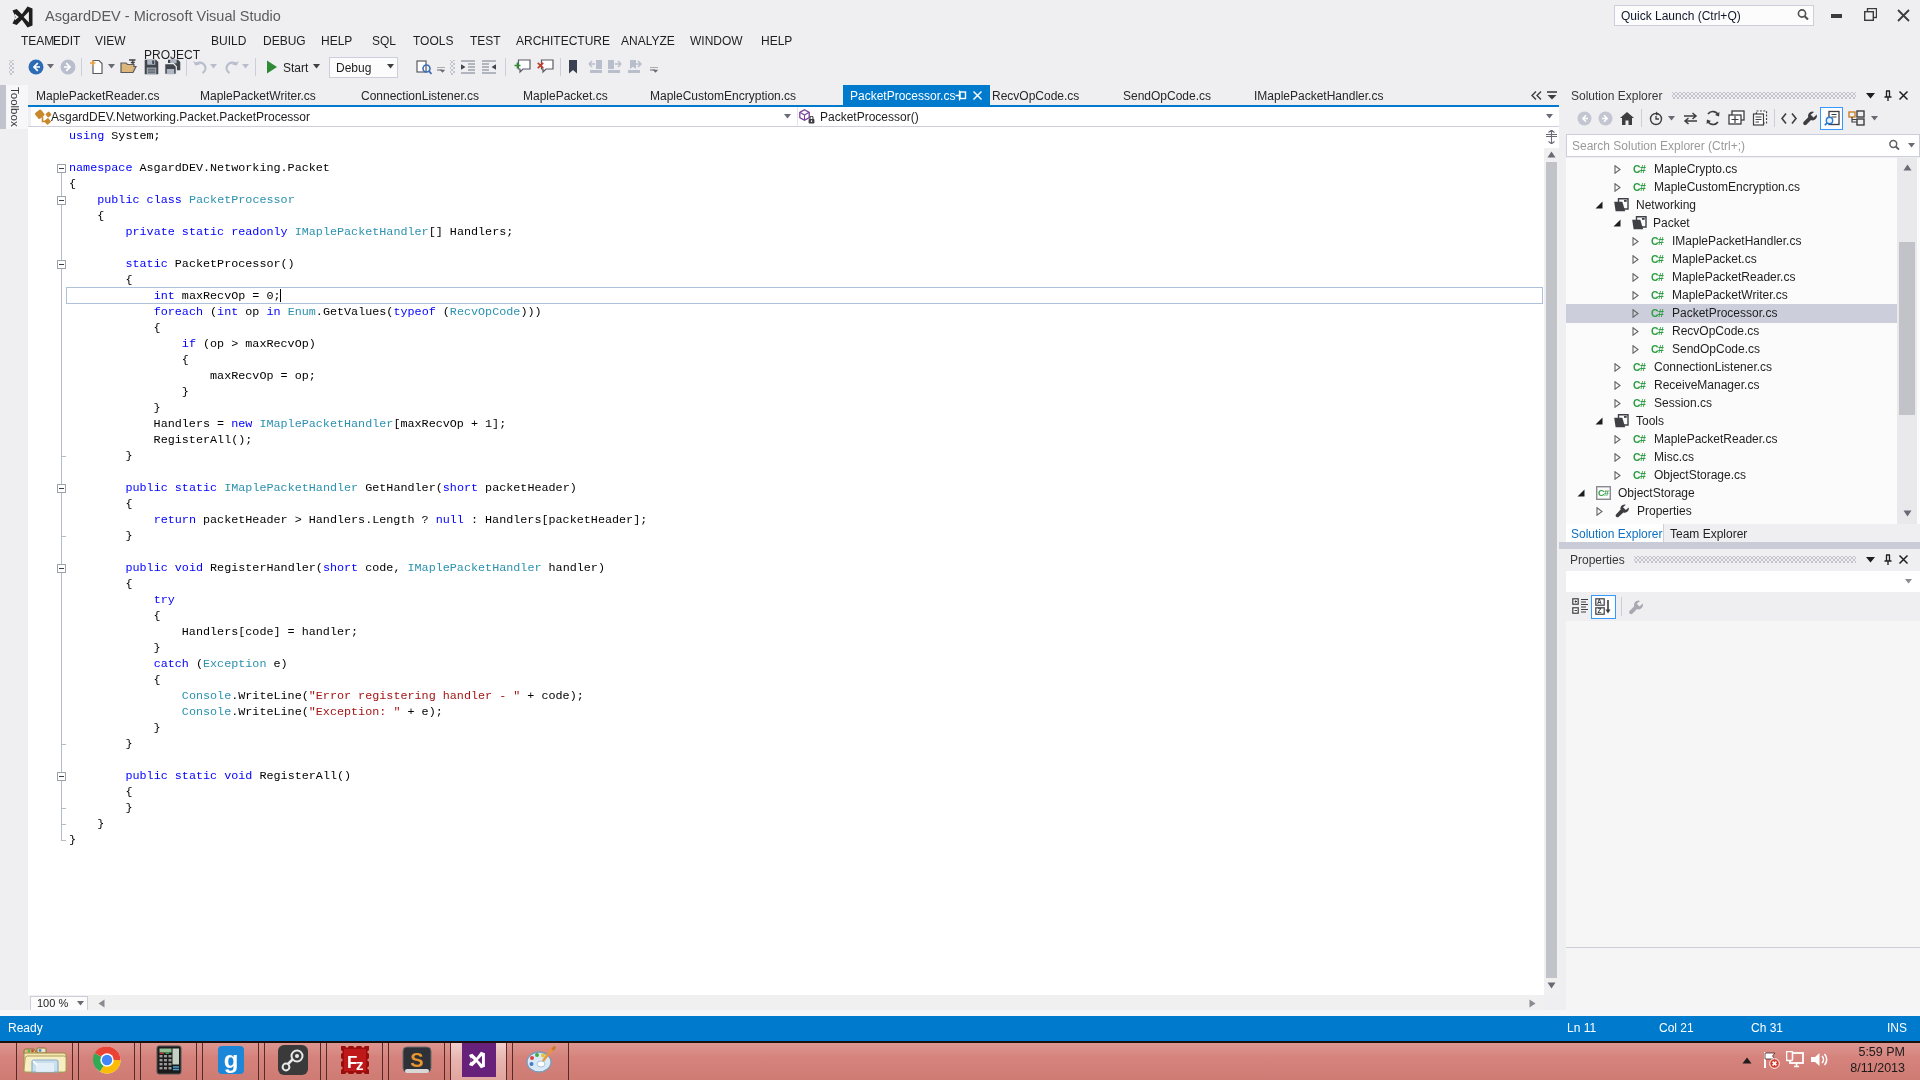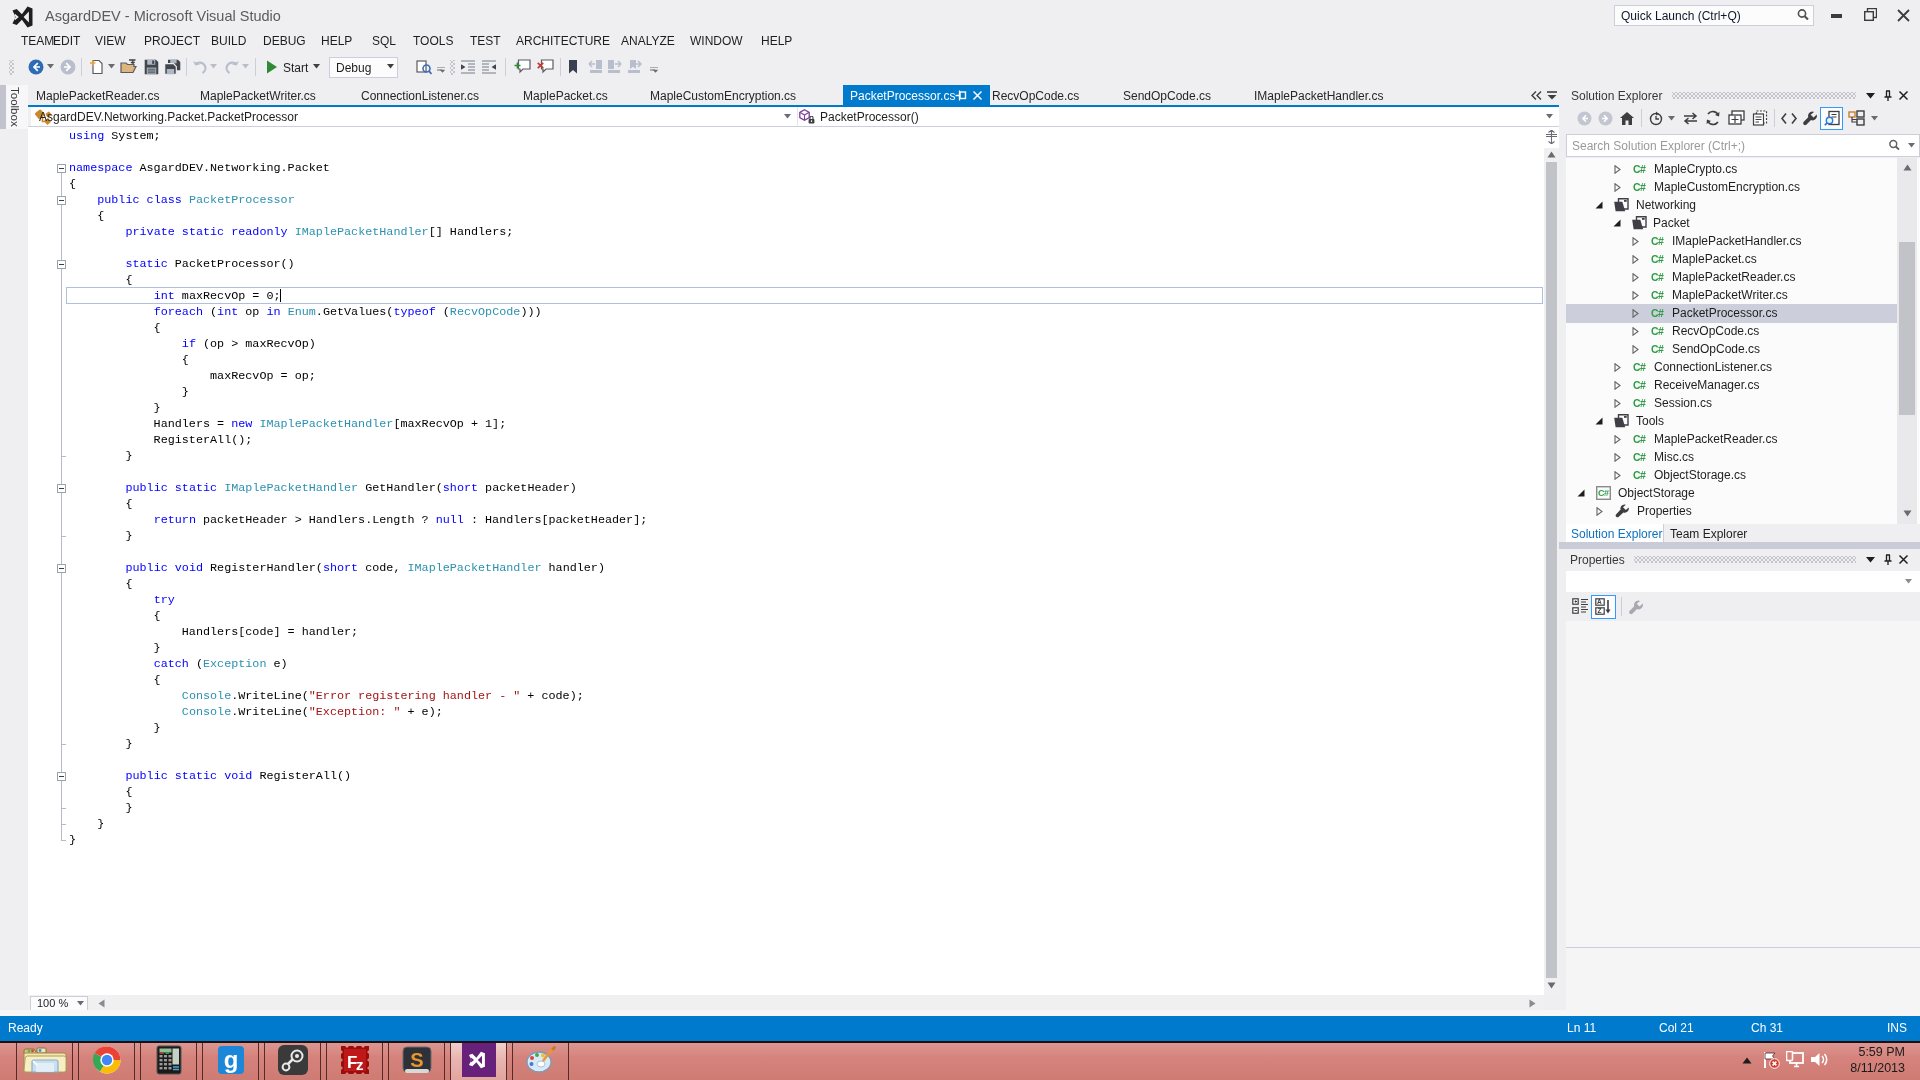--- a/index.html
+++ b/index.html
@@ -27,21 +27,21 @@
 <svg class="a" style="left:1864px;top:8px" width="13" height="13" viewBox="0 0 13 13">
     <rect x="3.5" y="0.5" width="9" height="9" fill="none" stroke="#3B3B3F" stroke-width="1.4"></rect>
     <rect x="0.7" y="3.7" width="8.6" height="8.6" fill="#EFEFF2" stroke="#3B3B3F" stroke-width="1.4"></rect>
   </svg>
 <svg class="a" style="left:1897px;top:9px" width="13" height="13" viewBox="0 0 13 13">
     <path d="M1 1 L12 12 M12 1 L1 12" stroke="#3B3B3F" stroke-width="1.8"></path>
   </svg>
 <div class="a t12" style="left:21px;top:34px">TEAM</div>
 <div class="a t12" style="left:53px;top:34px">EDIT</div>
 <div class="a t12" style="left:95px;top:34px">VIEW</div>
-<div class="a t12" style="left:144px;top:34px">PROJECT</div>
+<div class="a t12" style="left:144px;top:48px">PROJECT</div>
 <div class="a t12" style="left:211px;top:34px">BUILD</div>
 <div class="a t12" style="left:263px;top:34px">DEBUG</div>
 <div class="a t12" style="left:321px;top:34px">HELP</div>
 <div class="a t12" style="left:372px;top:34px">SQL</div>
 <div class="a t12" style="left:413px;top:34px">TOOLS</div>
 <div class="a t12" style="left:470px;top:34px">TEST</div>
 <div class="a t12" style="left:516px;top:34px">ARCHITECTURE</div>
 <div class="a t12" style="left:621px;top:34px">ANALYZE</div>
 <div class="a t12" style="left:690px;top:34px">WINDOW</div>
 <div class="a t12" style="left:761px;top:34px">HELP</div>
@@ -187,21 +187,21 @@
 <div class="a" style="left:28px;top:105px;width:1531px;height:2px;background:#007ACC"></div>
 <div class="a" style="left:28px;top:107px;width:1531px;height:20px;background:#EFEFF2"></div>
 <div class="a" style="left:31px;top:107px;width:1528px;height:19px;background:#FFFFFF"></div>
 <div class="a" style="left:28px;top:126px;width:1531px;height:1px;background:#CCCEDB"></div>
 <svg class="a" style="left:35px;top:108px" width="17" height="17" viewBox="0 0 17 17">
     <rect x="1" y="2.5" width="7.5" height="7.5" rx="1.5" fill="#C8882B" transform="rotate(-40 4.75 6.25)"></rect>
     <path d="M7.5 9 V13.5 H12" stroke="#C8882B" stroke-width="1.6" fill="none"></path>
     <rect x="10" y="10.8" width="5.2" height="5.2" rx="1" fill="#C8882B" transform="rotate(-40 12.6 13.4)"></rect>
     <rect x="11.2" y="4.2" width="4.6" height="4.6" rx="1" fill="#C8882B" transform="rotate(-40 13.5 6.5)"></rect>
   </svg>
-<div class="a t12" style="left:39px;top:110px">AsgardDEV.Networking.Packet.PacketProcessor</div>
+<div class="a t12" style="left:51px;top:110px">AsgardDEV.Networking.Packet.PacketProcessor</div>
 <svg class="a" style="left:784px;top:114px" width="7" height="5" viewBox="0 0 7 5">
     <path d="M0 0 L7 0 L3.5 4.5 Z" fill="#6A6A75"></path>
   </svg>
 <div class="a" style="left:797px;top:107px;width:1px;height:19px;background:#E4E4EA"></div>
 <svg class="a" style="left:799px;top:109px" width="11" height="12" viewBox="0 0 11 12">
     <path d="M5.5 0.8 L10.2 3.4 V8.6 L5.5 11.2 L0.8 8.6 V3.4 Z" fill="none" stroke="#7A3E98" stroke-width="1.3"></path>
     <path d="M5.5 11 V6 M5.5 6 L1.2 3.6 M5.5 6 L9.8 3.6" stroke="#7A3E98" stroke-width="1.1" fill="none"></path>
   </svg>
 <svg class="a" style="left:808px;top:116px" width="7" height="8" viewBox="0 0 7 8">
     <rect x="0.6" y="3" width="5.8" height="4.6" rx="0.8" fill="#3E3E42"></rect>

